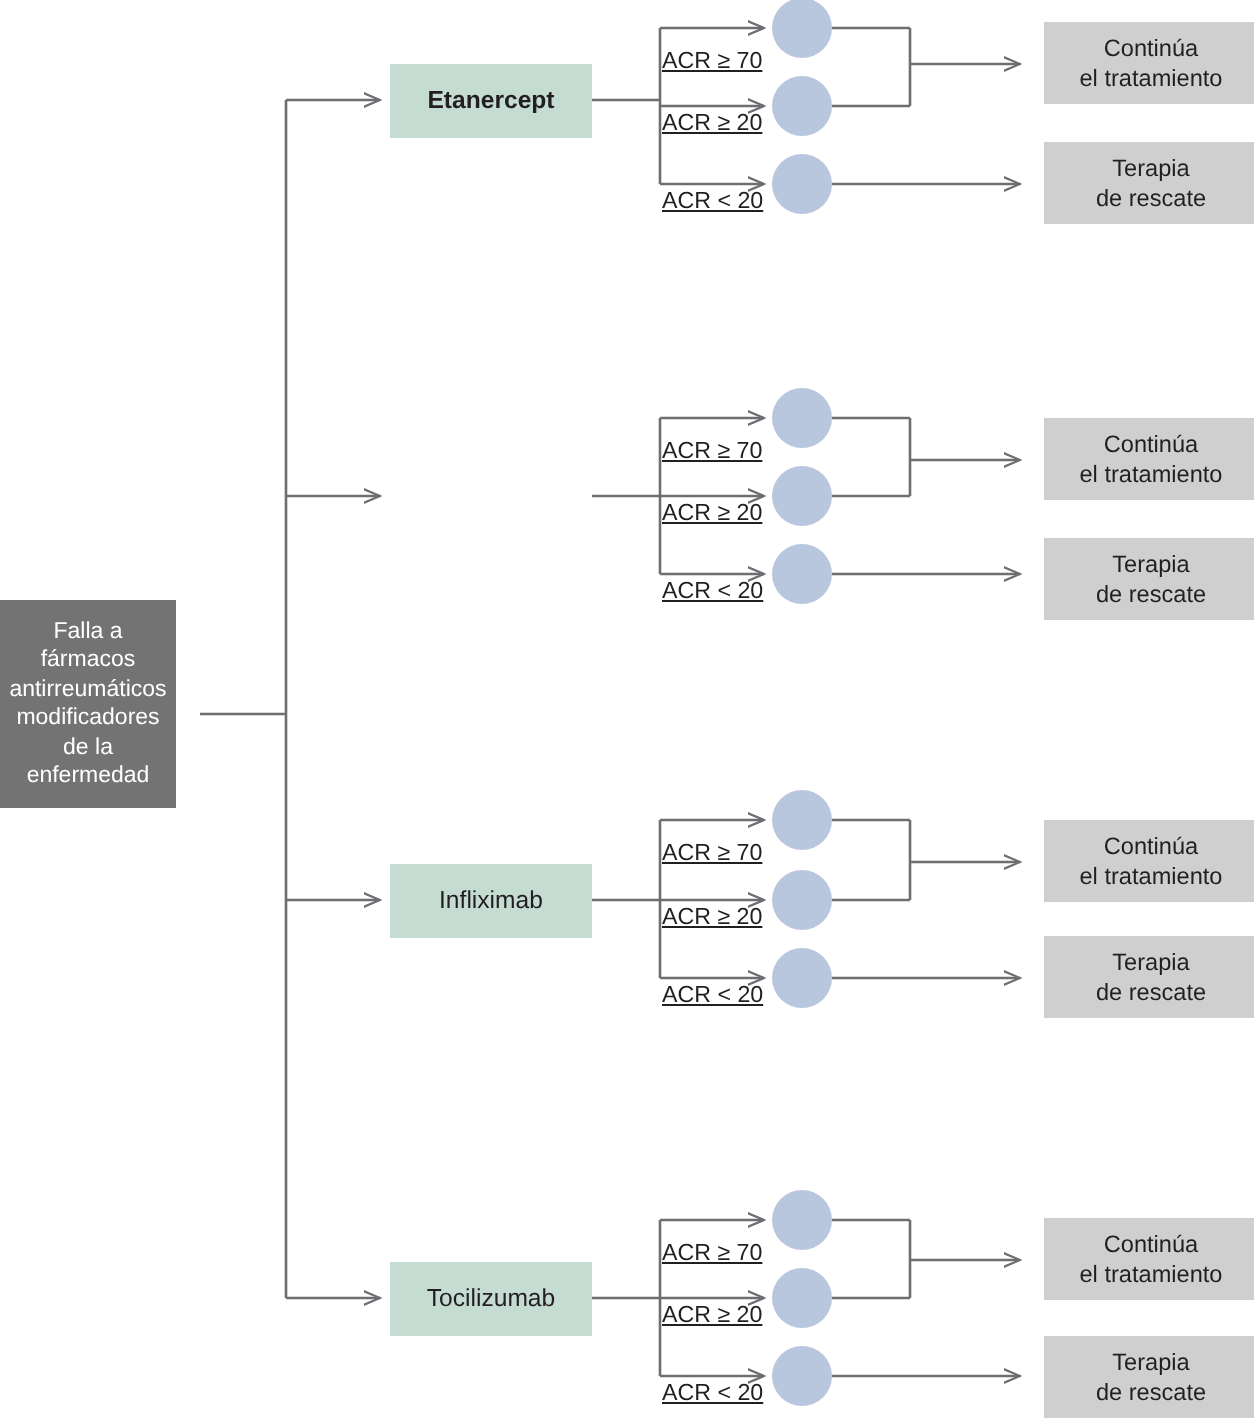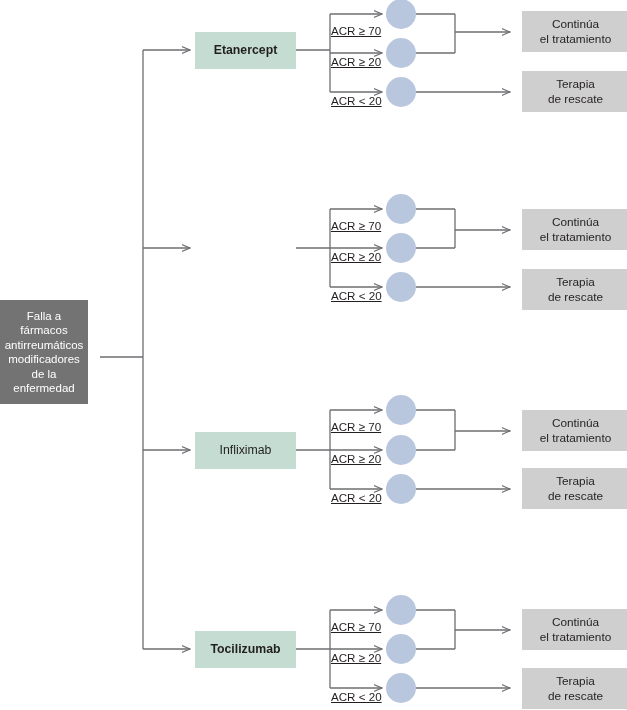--- a/index.html
+++ b/index.html
@@ -197,21 +197,21 @@
   <div class="acr-label" style="top:420px;">ACR ≥ 70</div>
   <div class="acr-label" style="top:452px;">ACR ≥ 20</div>
   <div class="acr-label" style="top:491px;">ACR &lt; 20</div>
   <div class="node outcome-box" style="top:410px;">
     <span>Continúa<br>el tratamiento</span>
   </div>
   <div class="node outcome-box" style="top:468px;">
     <span>Terapia<br>de rescate</span>
   </div>
 
-  <div class="node drug-box" style="top:631px;font-weight:bold;">
+  <div class="node drug-box" style="top:631px;">
     <span>Tocilizumab</span>
   </div>
   <div class="circle" style="top:595px;"></div>
   <div class="circle" style="top:634px;"></div>
   <div class="circle" style="top:673px;"></div>
   <div class="acr-label" style="top:620px;">ACR ≥ 70</div>
   <div class="acr-label" style="top:651px;">ACR ≥ 20</div>
   <div class="acr-label" style="top:690px;">ACR &lt; 20</div>
   <div class="node outcome-box" style="top:609px;">
     <span>Continúa<br>el tratamiento</span>

